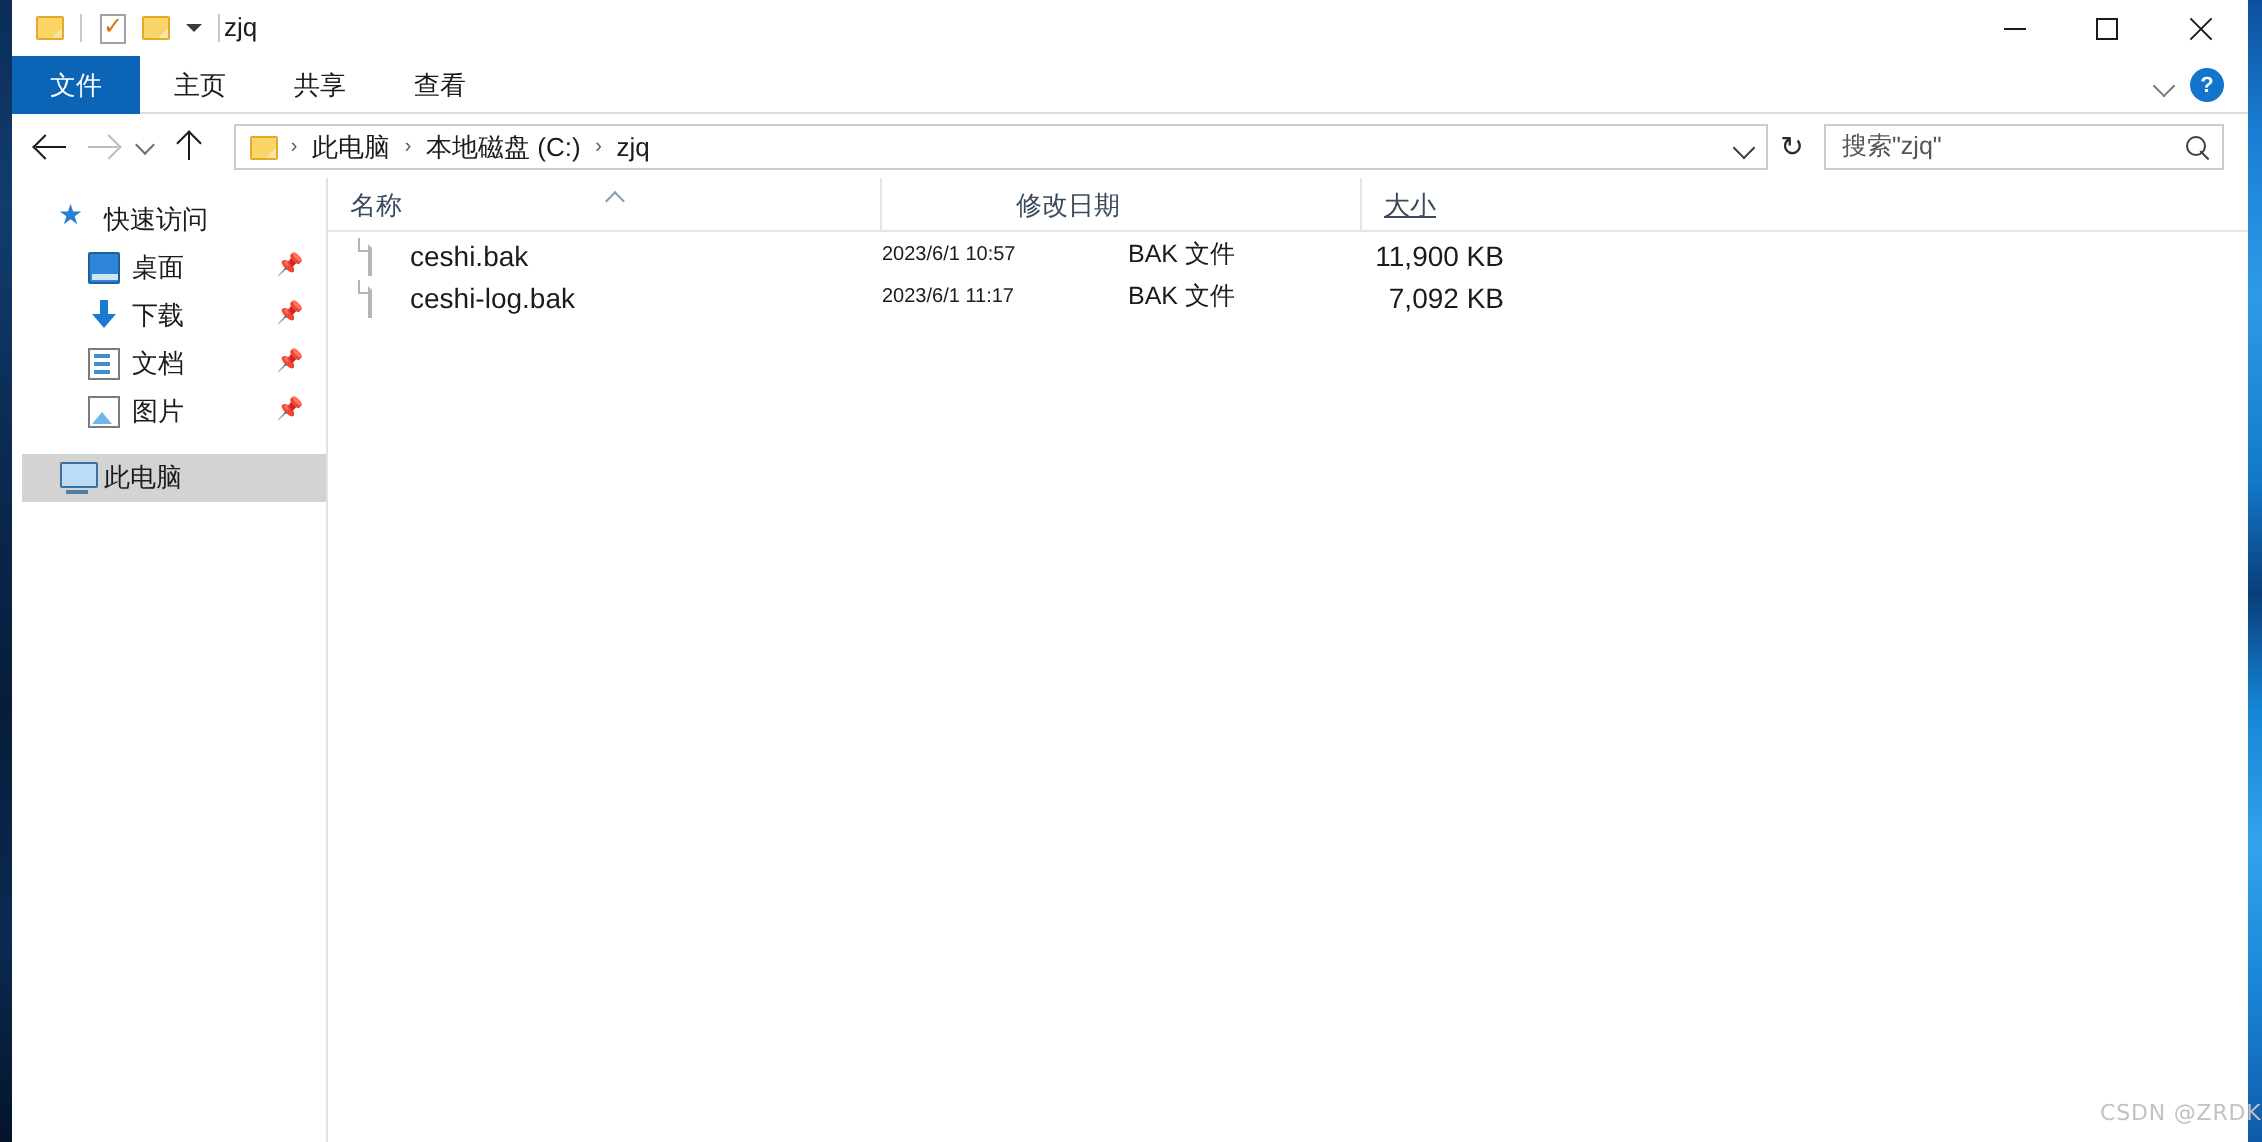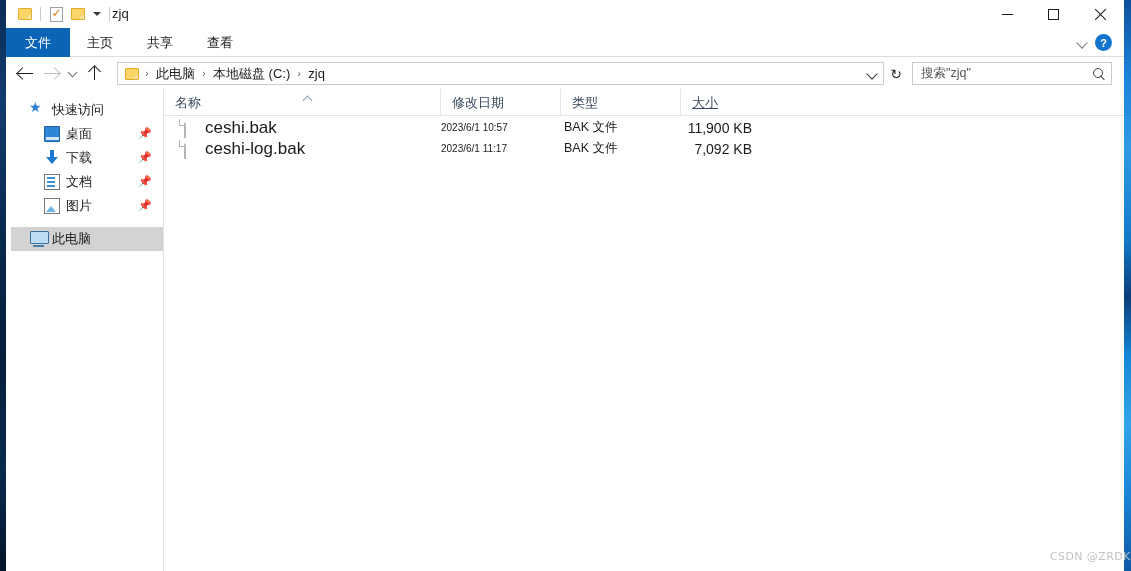--- a/index.html
+++ b/index.html
@@ -266,21 +266,21 @@
   .doc-ico::after{
     content:""; position:absolute; right:-1px; top:-1px;
     border-width:0 5px 5px 0; border-style:solid;
     border-color:transparent #ffffff transparent transparent;
   }
   .doc-ico::before{
     content:""; position:absolute; right:-1px; top:-1px; width:6px;height:6px;
     border-left:1px solid #b6b6b6; border-bottom:1px solid #b6b6b6;
     transform:rotate(0deg);
   }
-  .f-name { position:absolute; left:41px; font-size:17px; color:#1b1b1b; }
+  .f-name { position:absolute; left:41px; font-size:14px; color:#1b1b1b; }
   .f-date { position:absolute; left:277px; font-size:10px; color:#1b1b1b; }
   .f-type { position:absolute; left:400px; font-size:12.5px; color:#1b1b1b; }
   .f-size { position:absolute; left:478px; width:110px; text-align:right; font-size:14px; color:#1b1b1b; }
 
   
   .watermark {
     position:absolute; left:1050px; top:550px;
     font-size:11px; color:#c2c2c2; letter-spacing:0.4px;
     font-family:"DejaVu Sans",sans-serif;
   }
@@ -429,22 +429,21 @@
 
       <div class="splitline"></div>
 
       <div class="content">
 
         <div class="colheader">
           <div class="col first" style="left:0;width:276px;">
             <span>名称</span>
             <span class="sortcaret"></span>
           </div>
-          <div class="col" style="left:276px;width:120px;">修改日期</div>
-          <div class="col" style="left:396px;width:120px;">类型</div>
+          <div class="col" style="left:276px;width:120px;text-align:right;">修改日期</div>
           <div class="col" style="left:516px;width:82px;text-decoration:underline;">大小</div>
         </div>
 
         <div class="filelist">
           <div class="filerow">
             <span class="f-ico"><span class="doc-ico"></span></span>
             <span class="f-name">ceshi.bak</span>
             <span class="f-date">2023/6/1 10:57</span>
             <span class="f-type">BAK 文件</span>
             <span class="f-size">11,900 KB</span>

